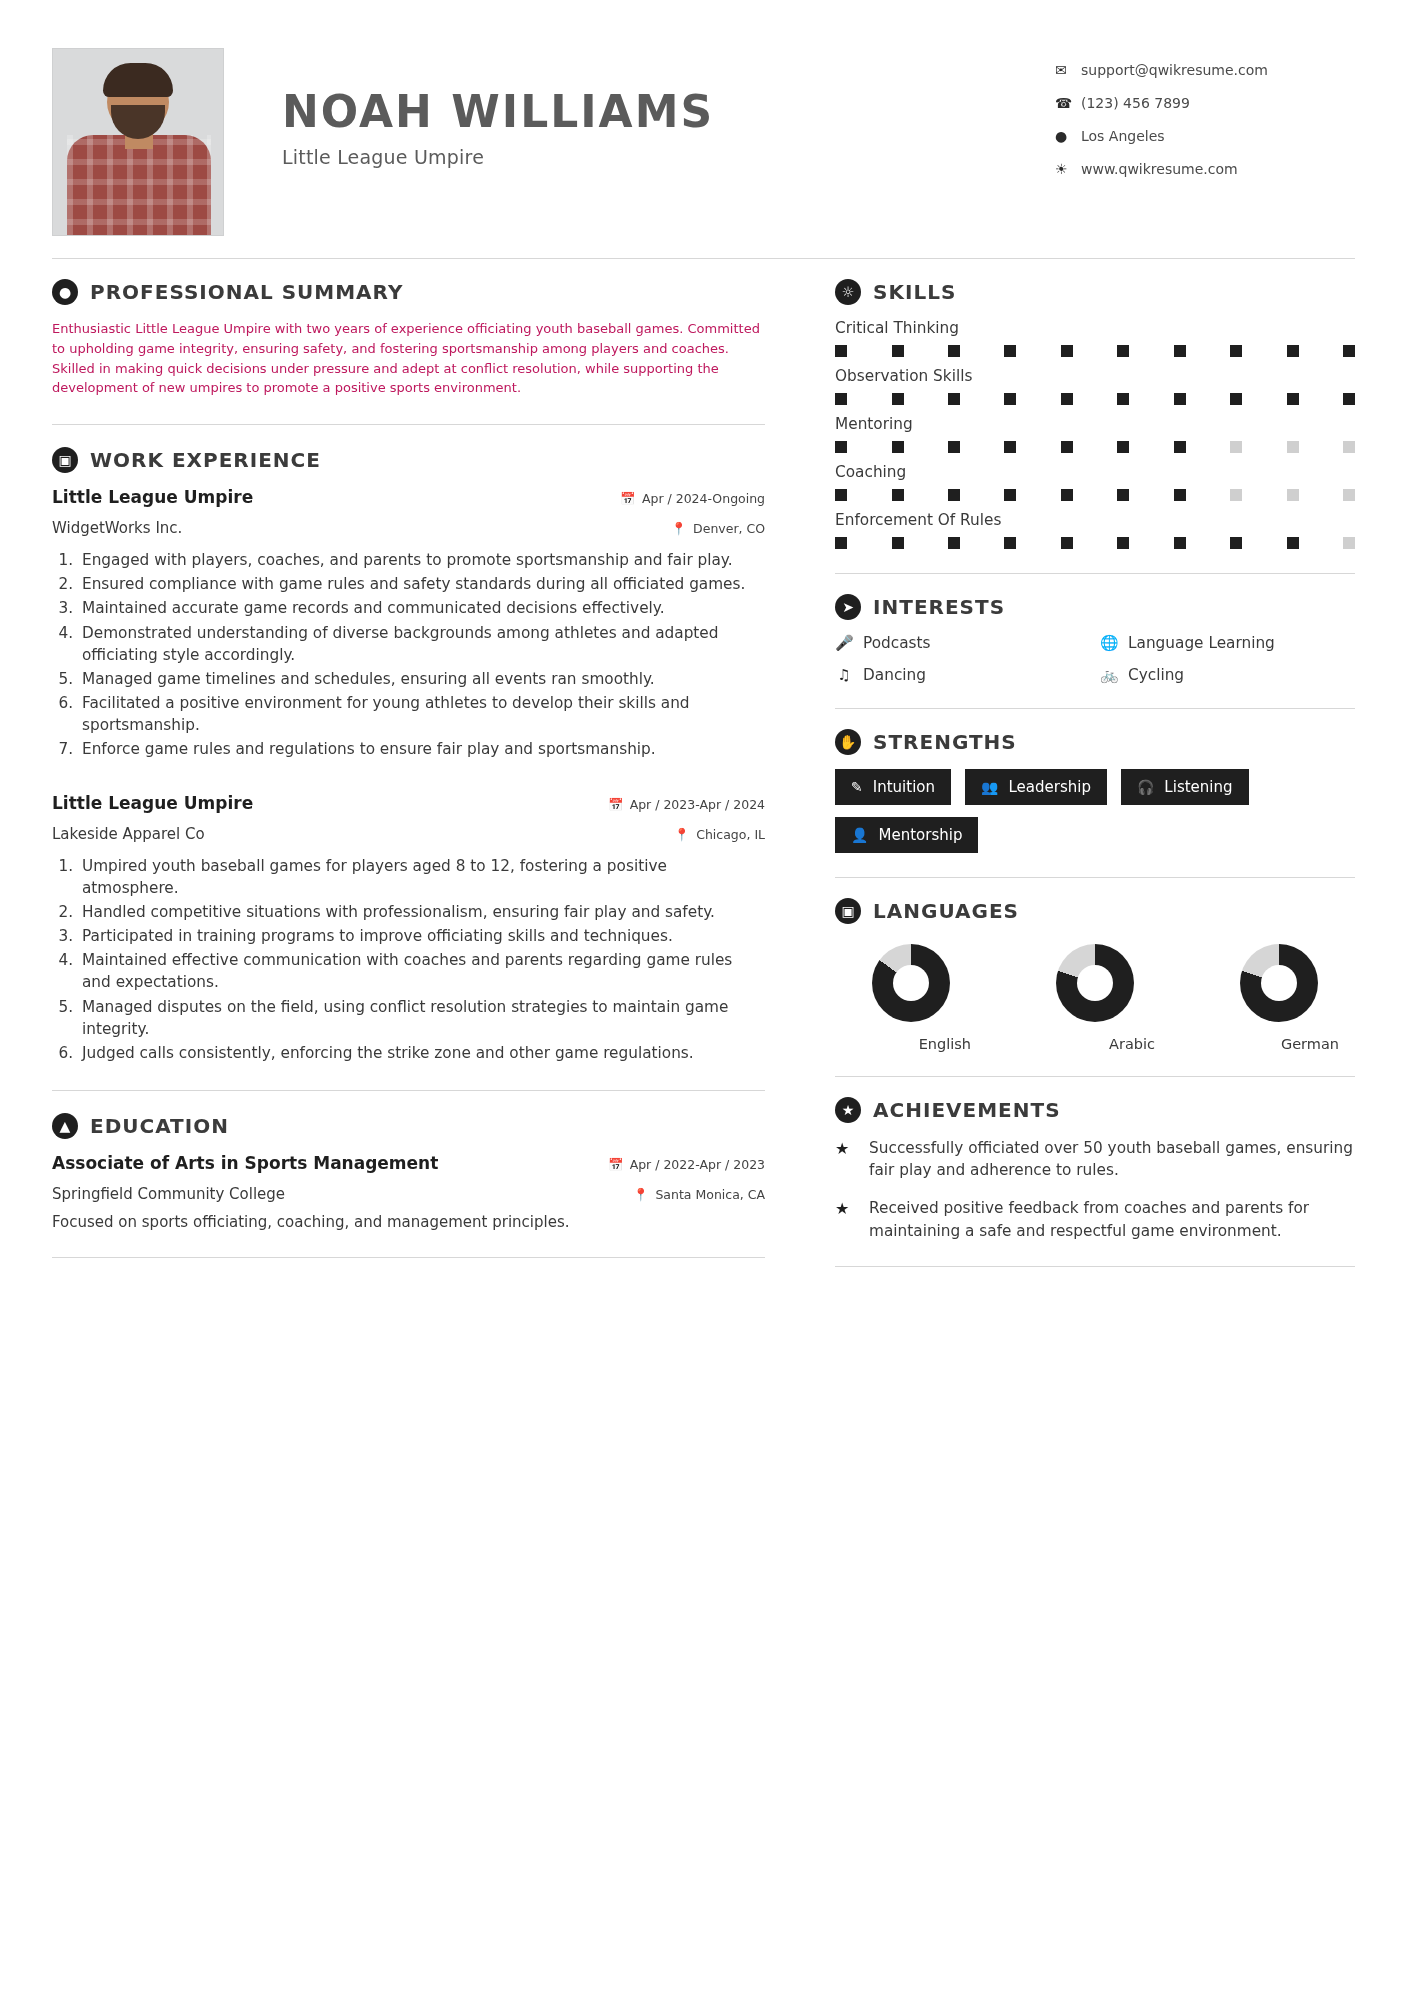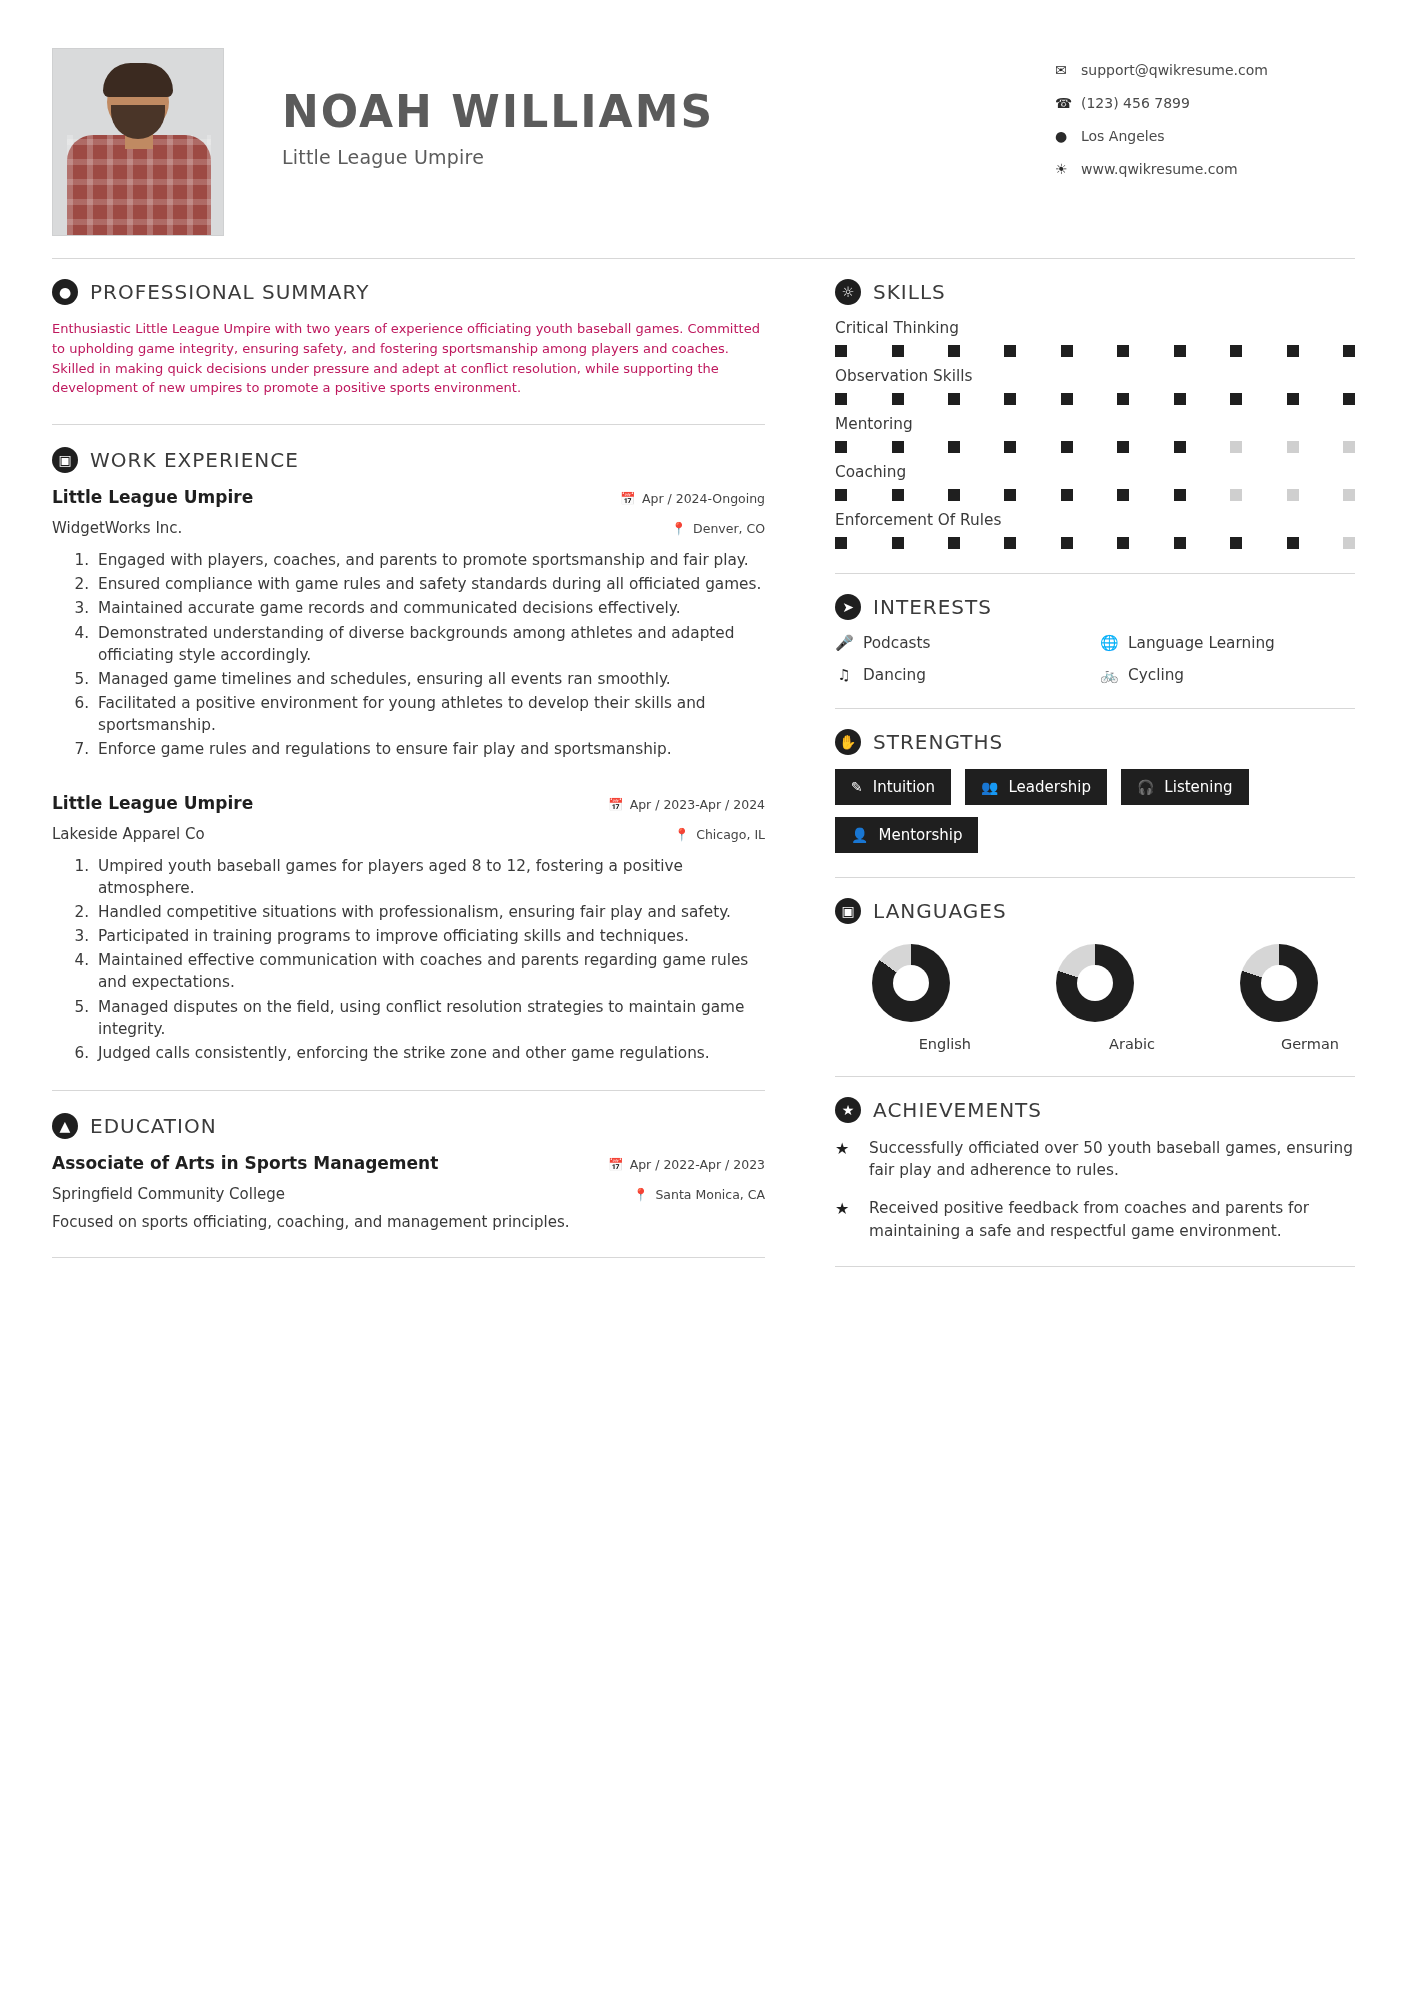--- a/index.html
+++ b/index.html
@@ -117,21 +117,21 @@
   .sec-ico {
     width: 26px; height: 26px; border-radius: 50%;
     background: #1f1f1f; color: #fff;
     display: flex; align-items: center; justify-content: center;
     font-size: 14px; flex: 0 0 26px;
   }
   .sec-title {
     font-size: 20px;
     letter-spacing: 1px;
     color: #3b3b3b;
-    font-weight: 400;
+    font-weight: 700;
   }
   .summary {
     font-size: 13px;
     line-height: 1.52;
     color: #be185d;
   }
   .sep { height:1px; background:#d7d7d7; margin: 26px 0 22px 0; }
   .sep-r { height:1px; background:#d7d7d7; margin: 24px 0 20px 0; }
 
   .job { margin-bottom: 6px; }
@@ -145,21 +145,21 @@
   }
   .job-company { font-size: 15px; color: #3a3a3a; margin-top: 10px; }
   .job-sub { margin-top: 2px; }
   ol.bullets {
     margin: 12px 0 0 0;
     padding-left: 26px;
     font-size: 15.3px;
     line-height: 1.45;
     color: #3a3a3a;
   }
-  ol.bullets li { margin-bottom: 2px; padding-left: 4px; margin-left: 16px; }
+  ol.bullets li { margin-bottom: 2px; padding-left: 4px; }
   .job-gap { height: 26px; }
 
   
   .skill { margin-bottom: 10px; }
   .skill-name { font-size: 15.3px; color: #3a3a3a; margin-bottom: 8px; }
   .dots { display: flex; gap: 0; justify-content: space-between; width: 100%; }
   .dot { width: 12px; height: 12px; background: #1f1f1f; }
   .dot.off { background: #cfcfcf; }
 
   

